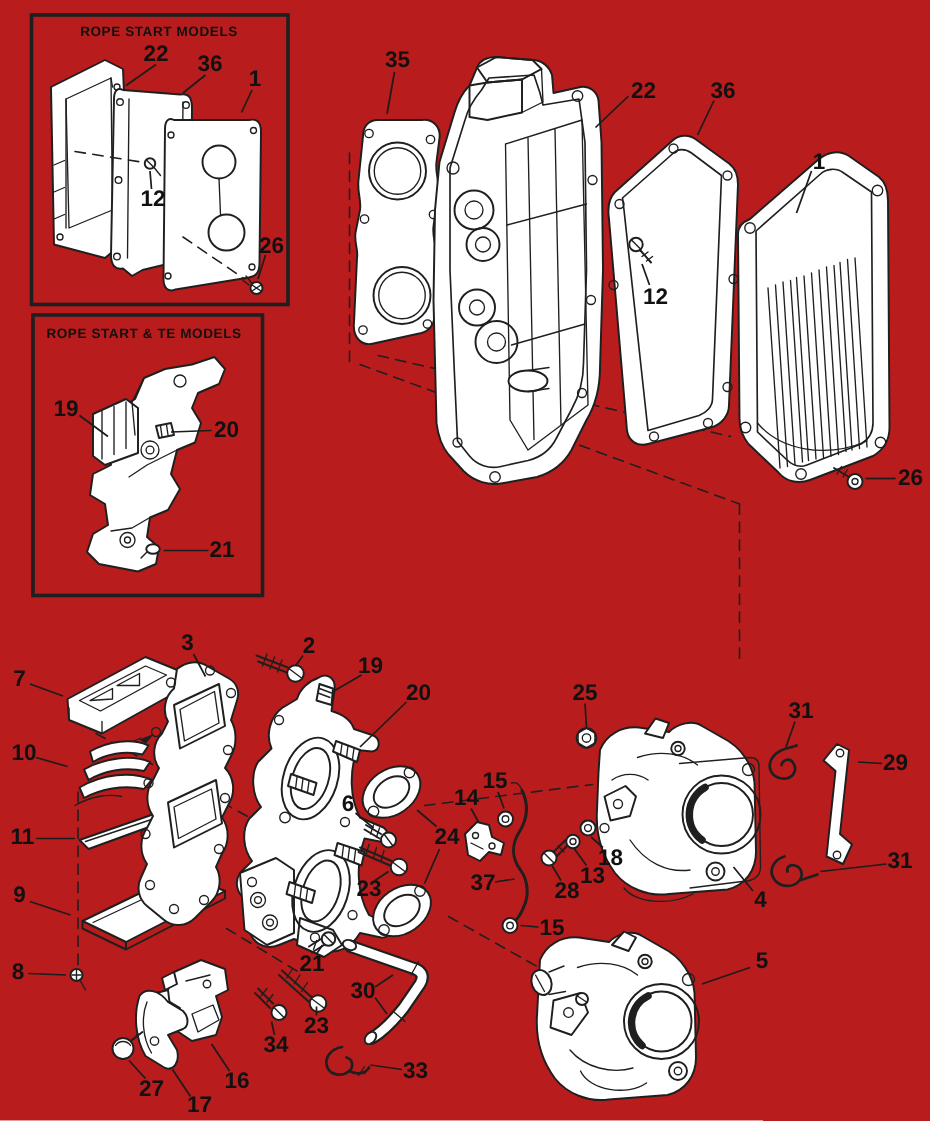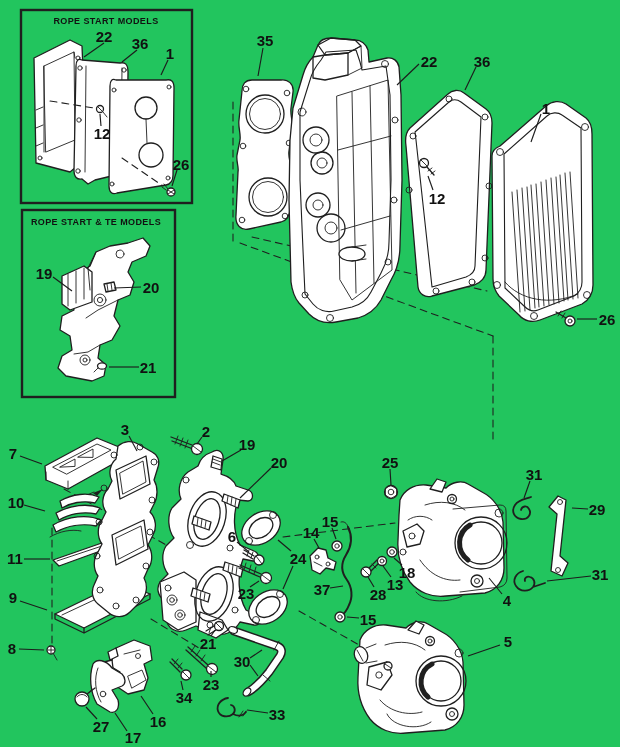--- a/index.html
+++ b/index.html
@@ -1,16 +1,16 @@
 <!DOCTYPE html>
 <html><head>
 <meta charset="utf-8">
 <style>
   html,body{margin:0;padding:0;background:#fff;}
-  .stage{position:relative;width:620px;height:747px;background:#22c55e;overflow:hidden;
+  .stage{position:relative;width:620px;height:747px;background:#b91c1c;overflow:hidden;
          font-family:"Liberation Sans",sans-serif;}
   svg{display:block;}
   .ln{stroke:#1f1f1f;stroke-width:1.3;fill:none;stroke-linejoin:round;stroke-linecap:round;}
   .fw{fill:#ffffff;}
   .fb{fill:#1f1f1f;stroke:none;}
   .thin{stroke-width:0.9;}
   .mid{stroke-width:1.1;}
   .dash{stroke-dasharray:7 5;stroke-width:1.05;}
   .boxline{stroke:#1f1f1f;stroke-width:2.4;fill:none;}
   .leader{stroke:#1c1c1c;stroke-width:1.15;}

